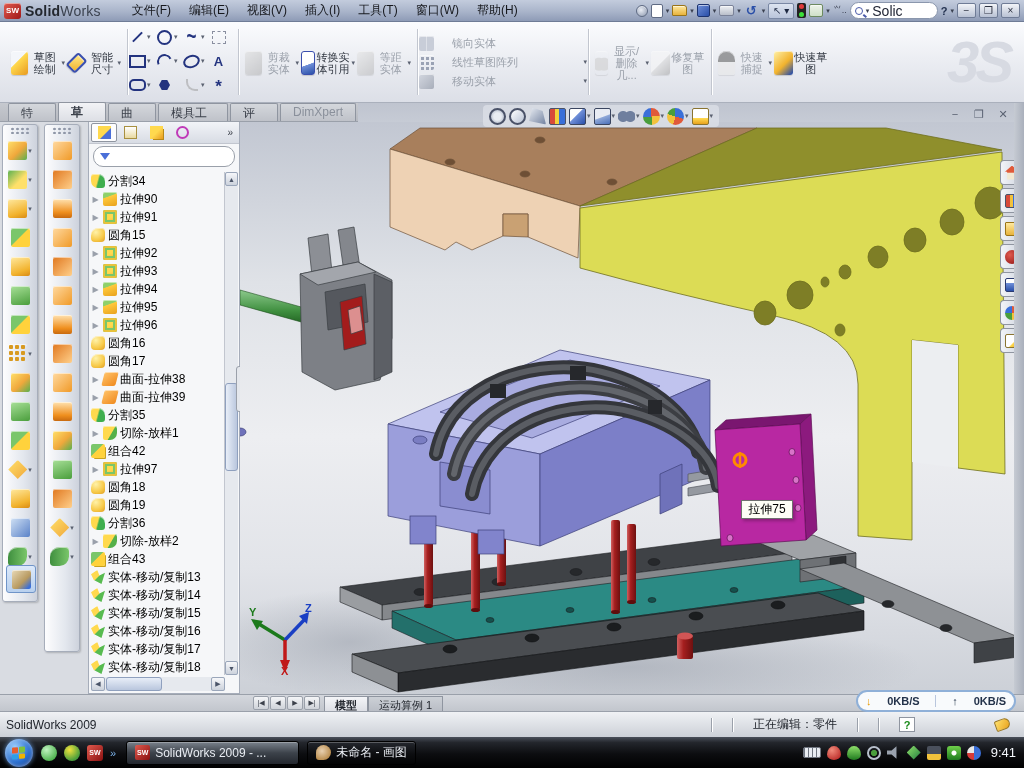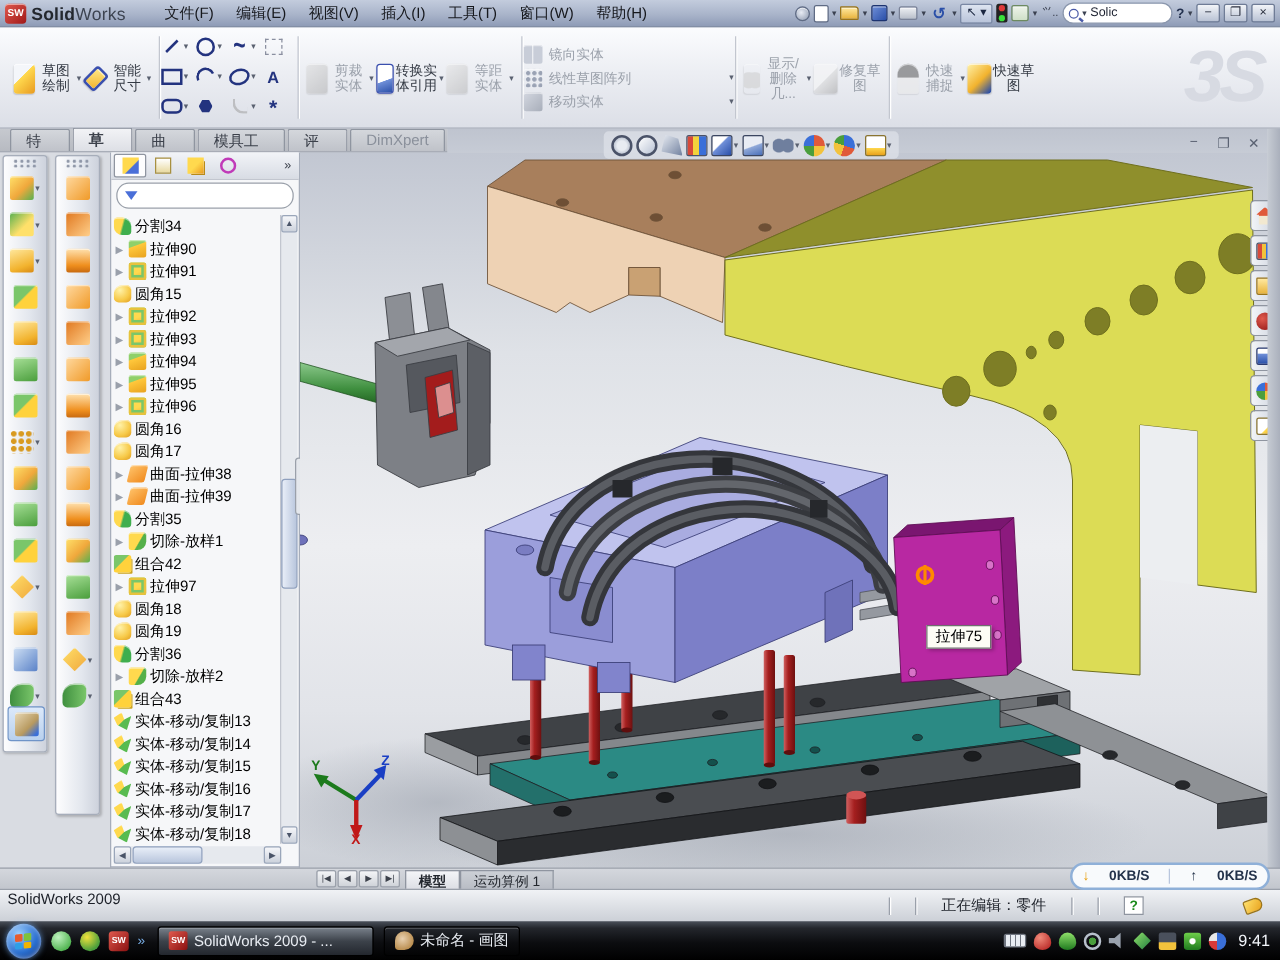--- a/index.html
+++ b/index.html
@@ -29,21 +29,21 @@
   .i-select{width:26px;height:16px;border:1px solid #7a88a4;background:linear-gradient(180deg,#dde4f0,#b9c4da);
     display:inline-flex;align-items:center;justify-content:center;font-size:10px;color:#1c2740;border-radius:2px;}
   .i-traffic{width:9px;height:15px;background:#222;border-radius:2px;display:inline-flex;flex-direction:column;align-items:center;justify-content:space-around;}
   .i-traffic i{width:5px;height:5px;border-radius:50%;display:block;}
   .i-list{width:14px;height:13px;background:linear-gradient(180deg,#eef3ea,#cfe0c8);border:1px solid #6d8a60;}
   .i-ime{font-size:9px;color:#3a4050;}
   .searchpill{display:inline-flex;align-items:center;gap:3px;height:17px;background:#fff;border:1px solid #8b97ad;
     border-radius:9px;padding:0 8px 0 4px;min-width:88px;}
   .mag{width:8px;height:8px;border:1.5px solid #4a5aa8;border-radius:50%;position:relative;}
   .mag::after{content:"";position:absolute;left:7px;top:7px;width:4px;height:1.5px;background:#4a5aa8;transform:rotate(40deg);}
-  .searchtxt{font-size:10px;color:#1c2130;}
+  .searchtxt{font-size:14px;color:#1c2130;}
   .winbtn{width:19px;height:15px;border:1px solid #6f7c96;border-radius:2px;
     background:linear-gradient(180deg,#f2f4f8,#b9c2d4);font-size:10px;color:#2c3140;
     display:inline-flex;align-items:center;justify-content:center;}
 
   
   .ribbon{position:absolute;left:0;top:22px;width:1024px;height:81px;
     background:linear-gradient(180deg,#fbfcfe 0%,#eceef3 45%,#dcdfe7 100%);
     border-bottom:1px solid #aab0bc;display:flex;align-items:stretch;padding:3px 0 3px 6px;}
   .rgroup{display:flex;align-items:center;gap:2px;padding:0 5px;}
   .rdivider{width:1px;background:#c2c6cf;box-shadow:1px 0 0 #fff;margin:4px 1px;}
@@ -72,21 +72,21 @@
   .ic-sketch{background:linear-gradient(135deg,#f4f6fa 40%,#ffd94e 42%,#e89a20);}
   .ic-smartdim{background:linear-gradient(135deg,#ffe989,#f2b32e);border:2px solid #3a4fae;transform:rotate(45deg);width:18px!important;height:18px!important;margin:3px;}
   .ic-trim{background:linear-gradient(135deg,#d9dde5,#aab0bc);}
   .ic-convert{background:linear-gradient(160deg,#ffffff 55%,#6f8fd8 57%,#2a4fa8);border:1px solid #3a4fae;}
   .ic-offset{background:linear-gradient(135deg,#e3e6ec,#b0b6c2);}
   .ic-relations{background:radial-gradient(circle at 30% 55%,#c8cdd8 6px,transparent 7px),radial-gradient(circle at 70% 55%,#c8cdd8 6px,transparent 7px);}
   .ic-repair{background:linear-gradient(135deg,#f6f7fa 50%,#ffd94e 52%,#e89a20);}
   .ic-snap{background:linear-gradient(180deg,#c23a3a 45%,#e6e9ef 47%);border-radius:9px 9px 2px 2px;}
   .ic-rapid{background:linear-gradient(135deg,#fff1a8,#f2b32e 55%,#2a4fa8 95%);}
   .stackg{display:flex;flex-direction:column;justify-content:center;gap:4px;width:168px;}
-  .strow{display:flex;align-items:center;gap:5px;}
+  .strow{display:flex;align-items:center;gap:18px;}
   .stico{width:15px;height:15px;}
   .st-mirror{background:linear-gradient(90deg,#c8cdd8 45%,#eef0f4 46%,#c8cdd8 55%);}
   .st-pattern{background:radial-gradient(circle,#9aa2b4 1.5px,transparent 2px);background-size:5px 5px;background-position:1px 1px;}
   .st-move{background:linear-gradient(135deg,#d3d7e0,#a8aeba);}
   .stlabel{font-size:11px;color:#9ba1ab;}
   .watermark{position:absolute;right:14px;top:6px;font-size:58px;font-weight:bold;font-style:italic;color:#d7dae2;letter-spacing:-4px;}
 
   
   .tabstrip{position:absolute;left:0;top:103px;width:358px;height:19px;background:linear-gradient(180deg,#c6c9cf,#b7bac1);
     display:flex;align-items:flex-end;padding-left:8px;border-bottom:1px solid #9aa0aa;}
@@ -195,21 +195,21 @@
   
   .sheetbar{position:absolute;left:0;top:694px;width:1024px;height:17px;background:linear-gradient(180deg,#d4d7dd,#c2c6cd);
     display:flex;align-items:center;border-top:1px solid #9aa0aa;}
   .navbtns{display:flex;gap:1px;margin-left:253px;}
   .navb{width:16px;height:14px;border:1px solid #9aa0aa;background:linear-gradient(180deg,#f4f5f7,#cfd3d9);
     font-size:7px;color:#3c414b;display:flex;align-items:center;justify-content:center;border-radius:2px;}
   .sheettab{font-size:11px;padding:1px 10px;border:1px solid #8f95a0;border-bottom:none;height:15px;color:#23272e;}
   .sheettab.active{background:linear-gradient(180deg,#f4f5f8,#dddfe5);font-weight:bold;margin-left:4px;}
   .sheettab.idle{background:linear-gradient(180deg,#ccd0d6,#b9bdc5);}
   .statusbar{position:absolute;left:0;top:711px;width:1024px;height:26px;
-    background:linear-gradient(180deg,#f0f2f5,#ccd0d7);border-top:1px solid #9aa0aa;display:flex;font-size:12px;color:#1c2028;}
+    background:linear-gradient(180deg,#f0f2f5,#ccd0d7);border-top:1px solid #9aa0aa;display:flex;align-items:center;font-size:12px;color:#1c2028;}
   .statusleft{padding-left:6px;}
   .statusright{margin-left:auto;display:flex;align-items:center;gap:20px;padding-right:14px;}
   .ssep{width:1px;height:14px;background:#9aa0aa;box-shadow:1px 0 0 #fff;}
   .qmark{width:16px;height:15px;border:1px solid #8f95a0;background:#fff;color:#1a8a1a;font-weight:bold;font-size:11px;
     display:flex;align-items:center;justify-content:center;}
   .tagic{width:15px;height:11px;background:linear-gradient(135deg,#ffe06a,#e8a21e);border:1px solid #9a7418;
     border-radius:2px 6px 6px 2px;transform:rotate(-20deg);}
   .taskbar{position:absolute;left:0;top:737px;width:1024px;height:31px;
     background:linear-gradient(180deg,#4a505a 0%,#23262c 18%,#0c0d10 55%,#000 100%);display:flex;align-items:center;}
   .orb{width:28px;height:28px;border-radius:50%;margin:0 8px 0 5px;position:relative;

